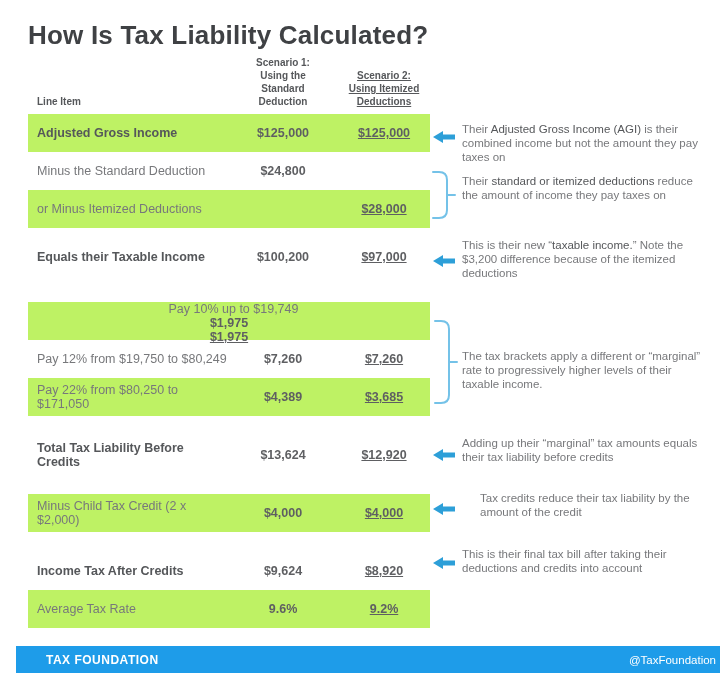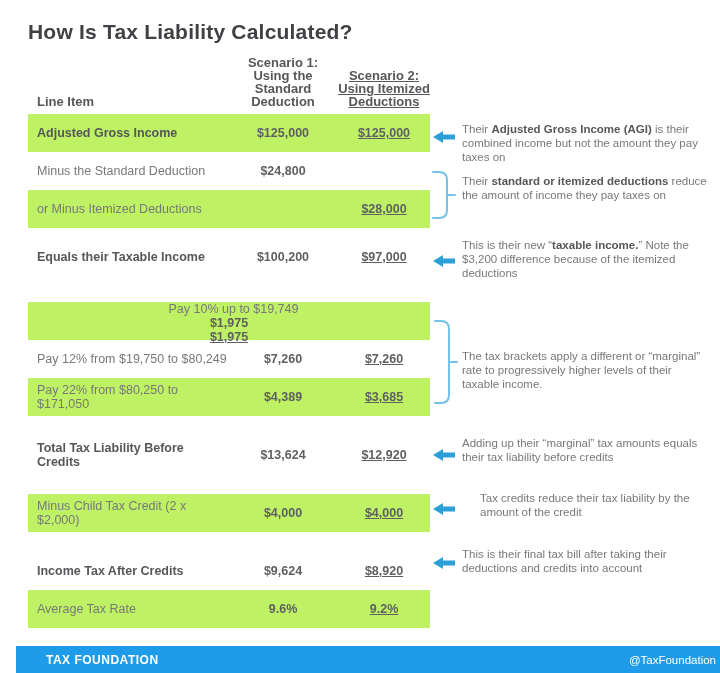--- a/index.html
+++ b/index.html
@@ -1,40 +1,40 @@
 <!DOCTYPE html>
 <html><head>
 <meta charset="utf-8">
 <style>
   html,body{margin:0;padding:0;background:#ffffff;}
   .canvas{
     position:relative;width:720px;height:673px;background:#ffffff;overflow:hidden;
     font-family:"Liberation Sans","DejaVu Sans",sans-serif;color:#55575a;
   }
   .title{
-    position:absolute;left:28px;top:20px;font-size:21px;font-weight:700;color:#3f4144;letter-spacing:.2px;
+    position:absolute;left:28px;top:20px;font-size:26px;font-weight:700;color:#3f4144;letter-spacing:.2px;
   }
   
   .table{position:absolute;left:28px;top:56px;width:402px;}
   .thead{display:flex;align-items:flex-end;margin-bottom:6px;}
-  .thead .cell{font-size:13px;font-weight:700;color:#55575a;line-height:13px;white-space:pre-line;}
+  .thead .cell{font-size:10px;font-weight:700;color:#55575a;line-height:13px;white-space:pre-line;}
   .cell.label{flex:1;padding-left:9px;text-align:left;}
   .cell.c1{width:110px;text-align:center;}
   .cell.c2{width:92px;text-align:center;text-decoration:underline;}
   .row{display:flex;align-items:center;height:38px;background:#ffffff;}
   .row.shaded{background:#bef264;}
   .row .label{font-size:12.5px;color:#77787b;font-weight:400;}
   .row.bold .label{font-weight:700;color:#55575a;}
   .row .c1,.row .c2{font-size:12.5px;font-weight:700;color:#5e5f62;}
   .gap10{margin-top:10px;}
   .gap16{margin-top:20px;justify-content:flex-end;}
   .gap26{margin-top:26px;flex-direction:column;}
   
   .ann{position:absolute;width:248px;font-size:11.5px;line-height:14px;color:#77787b;}
-  .ann .b{font-weight:700;color:#55575a;}
+  .ann .b{font-weight:400;color:#55575a;}
   .marker{position:absolute;}
   
   .footer{
     position:absolute;left:0;top:646px;width:720px;height:27px;background:#1e9ce9;
     display:flex;align-items:center;justify-content:space-between;box-sizing:border-box;
     padding:0 20px 0 30px;
     margin-left:16px;
   }
   .footer .left{color:#ffffff;font-size:12px;font-weight:700;letter-spacing:.5px;}
   .footer .right{color:#ffffff;font-size:11.5px;font-weight:400;}

